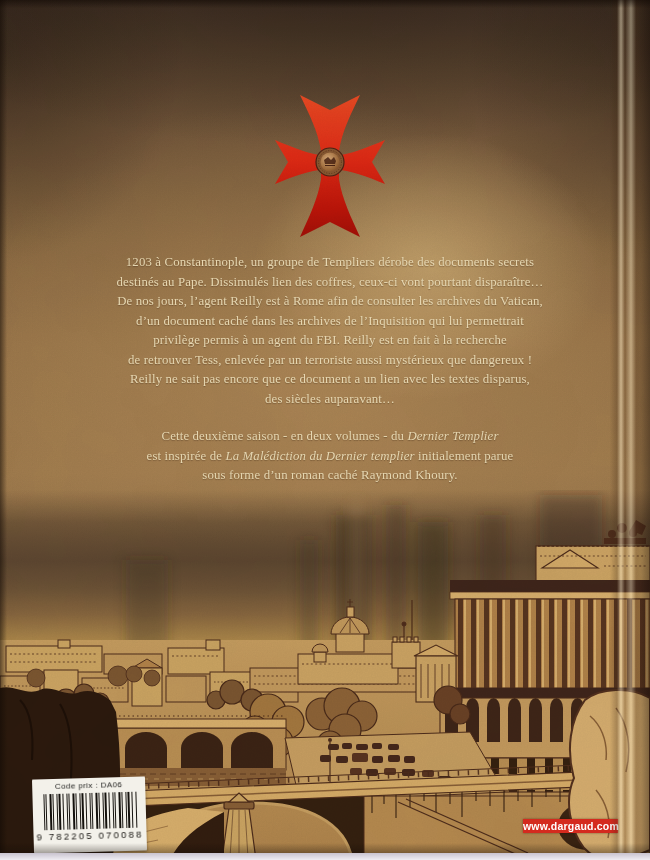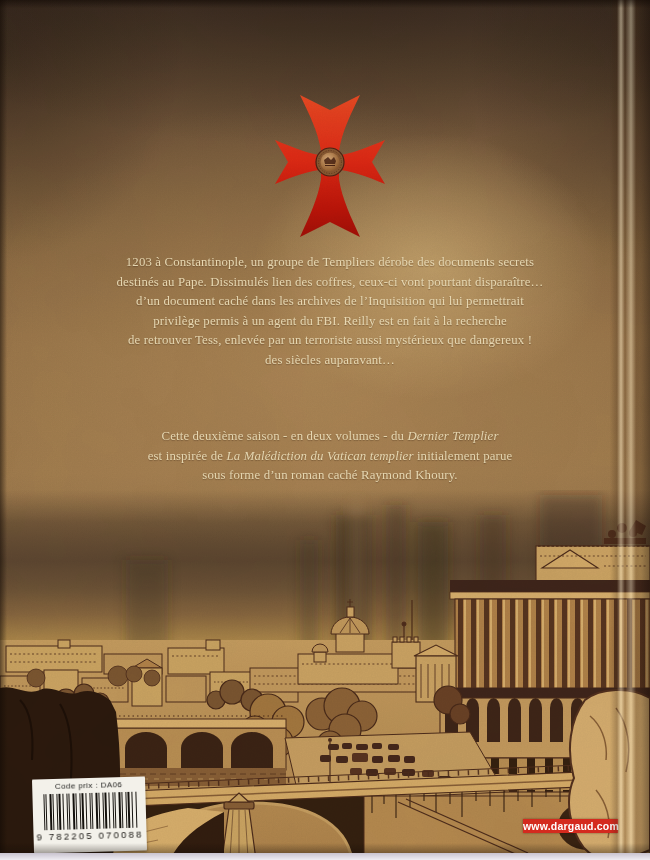--- a/index.html
+++ b/index.html
@@ -338,32 +338,34 @@
       <circle r="11.5" fill="none" stroke="#5a3018" stroke-width=".8" stroke-dasharray="1 1.6"></circle>
       <circle r="9.5" fill="url(#sealGrad)"></circle>
       <path d="M-6,-2 L-2,-5 L1,-2 L4,-5 L6,-1 L5,2 L-5,2 Z" fill="#4a2211" opacity=".85"></path>
       <line x1="-5" y1="3.5" x2="5" y2="3.5" stroke="#4a2211" stroke-width="1"></line>
     </g>
   </svg>
 
   <div class="textblock synopsis">
     <div>1203 à Constantinople, un groupe de Templiers dérobe des documents secrets</div>
     <div>destinés au Pape. Dissimulés lien des coffres, ceux-ci vont pourtant disparaître…</div>
+    <div>De nos jours, l’agent Reilly est à Rome afin de consulter les archives du Vatican,</div>
     <div>d’un document caché dans les archives de l’Inquisition qui lui permettrait</div>
     <div>privilège permis à un agent du FBI. Reilly est en fait à la recherche</div>
     <div>de retrouver Tess, enlevée par un terroriste aussi mystérieux que dangereux !</div>
+    <div>Reilly ne sait pas encore que ce document a un lien avec les textes disparus,</div>
     <div>des siècles auparavant…</div>
   </div>
 
   <div class="textblock edition">
     <div>
       <span>Cette deuxième saison - en deux volumes - du </span><span class="it">Dernier Templier</span>
     </div>
     <div>
-      <span>est inspirée de </span><span class="it">La Malédiction du Vatican templier</span><span> initialement parue</span>
+      <span>est inspirée de </span><span class="it">La Malédiction du Dernier templier</span><span> initialement parue</span>
     </div>
     <div>
       <span>sous forme d’un roman caché Raymond Khoury.</span>
     </div>
   </div>
 
   <svg class="noise noiseA" width="650" height="860">
     <filter id="grainF">
       <feTurbulence type="fractalNoise" baseFrequency="0.8" numOctaves="2" seed="7"></feTurbulence>
       <feColorMatrix type="saturate" values="0"></feColorMatrix>

